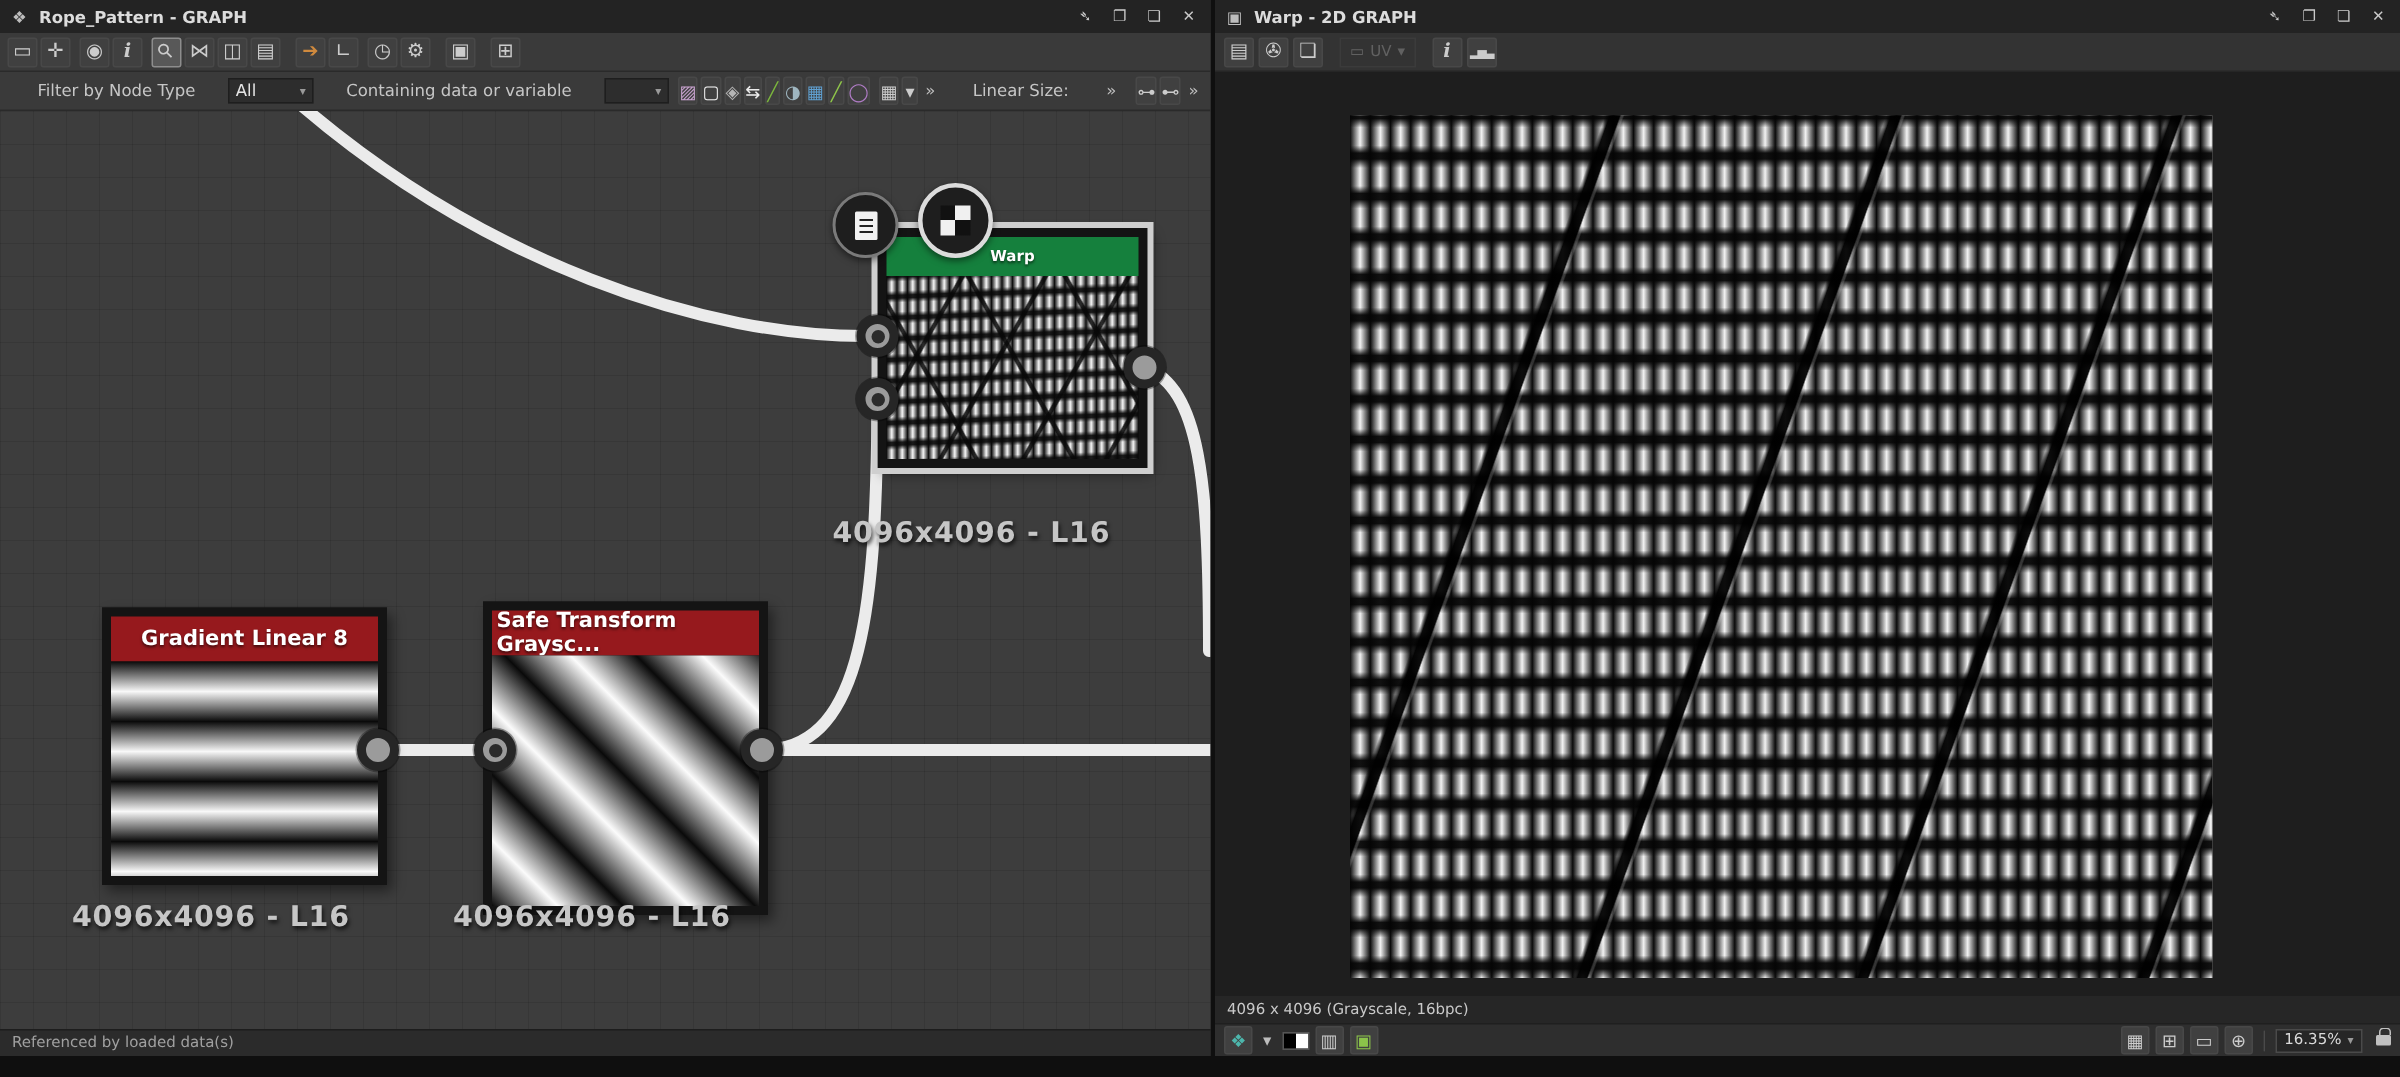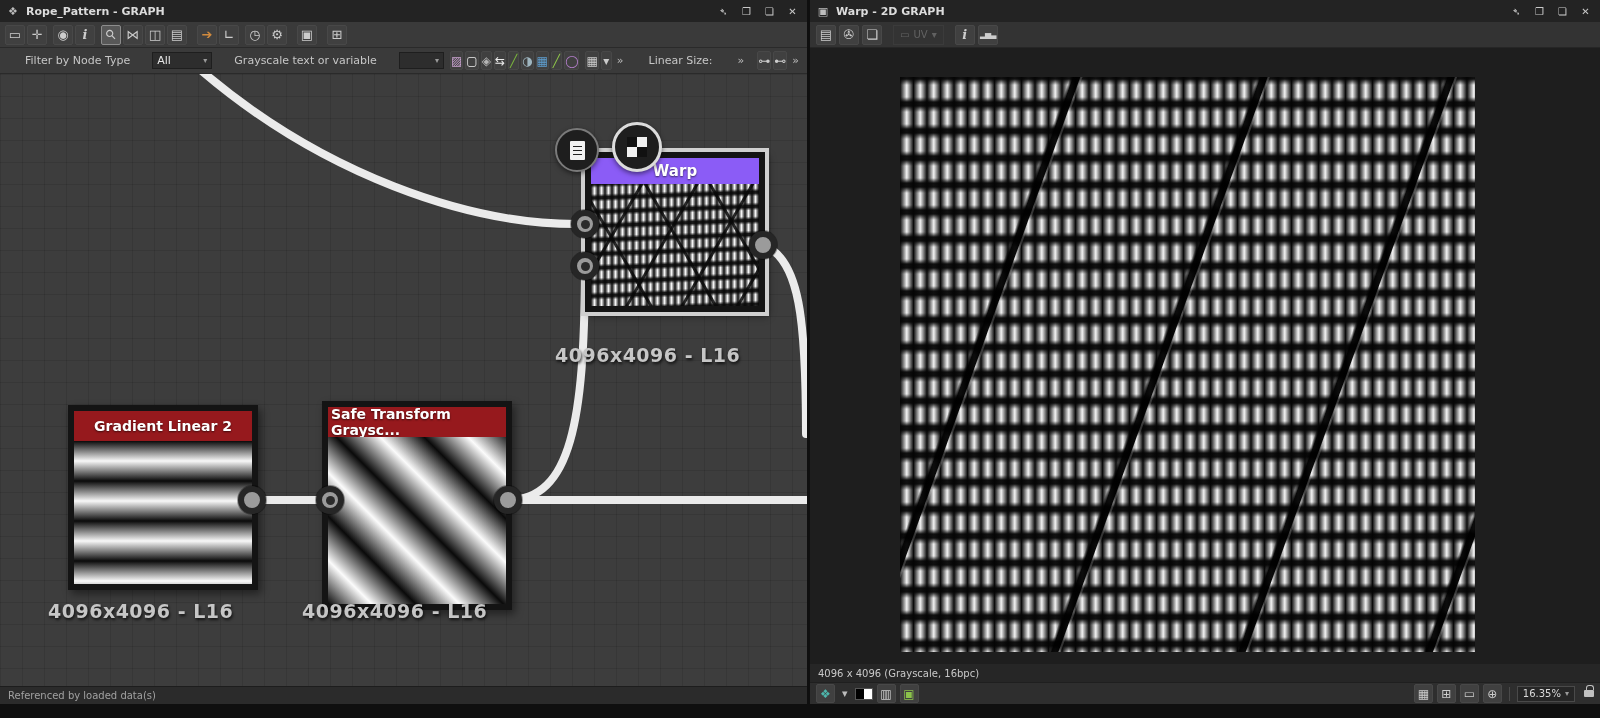--- a/index.html
+++ b/index.html
@@ -47,21 +47,21 @@
             background-size:22px 22px; }
   .wires { position:absolute; left:0; top:0; z-index:1; }
   .wires path { stroke:#ebebeb; stroke-width:8; fill:none; stroke-linecap:round; }
 
   .node { position:absolute; display:flex; flex-direction:column; border:6px solid #141414;
           background:#141414; box-shadow:3px 4px 8px rgba(0,0,0,0.45); z-index:3; }
   .node-header { height:30px; flex:0 0 auto; display:flex; align-items:center; justify-content:center;
                  color:#ffffff; font-size:14px; font-weight:bold; text-shadow:0 1px 2px rgba(0,0,0,0.6);
                  overflow:hidden; padding:0 3px; }
   .node-header.red { background:#96191d; }
-  .node-header.teal { background:#8b5cf6; height:26px; font-size:15px; }
+  .node-header.teal { background:#15803d; height:26px; font-size:10px; }
   .node-body { flex:1 1 auto; }
   .node.selected { outline:4px solid #cfcfcf; }
 
   .thumb-gradient { background:repeating-linear-gradient(180deg,#0a0a0a 0px,#f8f8f8 20px,#0a0a0a 40px); }
   .thumb-diagonal { background:repeating-linear-gradient(45deg,#0a0a0a 0px,#fbfbfb 31px,#0a0a0a 62px); }
   .thumb-rope {
     background-color:#101010;
     background-image:
       repeating-linear-gradient(60deg,  transparent 0 50px, rgba(8,8,8,0.85) 51px 53px, transparent 54px 56px),
       repeating-linear-gradient(120deg, transparent 0 42px, rgba(8,8,8,0.85) 43px 45px, transparent 46px 48px),
@@ -151,21 +151,21 @@
       <span class="tbtn gap8">▣</span>
       <span class="tbtn gap8">⊞</span>
     </div>
 
     <div class="toolbar">
       <span class="lbl">Filter by Node Type</span>
       <span class="select sel-type">
         <span>All</span>
         <span class="arrow">▾</span>
       </span>
-      <span class="lbl">Grayscale text or variable</span>
+      <span class="lbl">Containing data or variable</span>
       <span class="select sel-text">
         <span></span>
         <span class="arrow">▾</span>
       </span>
       <span class="tbtn sm c-pink gap4">▨</span>
       <span class="tbtn sm c-whiteish">▢</span>
       <span class="tbtn sm c-gray">◈</span>
       <span class="tbtn sm c-whiteish">⇆</span>
       <span class="tbtn sm c-green">╱</span>
       <span class="tbtn sm c-steel">◑</span>
@@ -193,21 +193,21 @@
 
       <div class="node selected" style="left:585px; top:78px; width:180px; height:160px;">
         <div class="node-header teal">
           <span>Warp</span>
         </div>
         <div class="node-body thumb-rope"></div>
       </div>
 
       <div class="node" style="left:68px; top:331px; width:190px; height:185px;">
         <div class="node-header red">
-          <span>Gradient Linear 2</span>
+          <span>Gradient Linear 8</span>
         </div>
         <div class="node-body thumb-gradient"></div>
       </div>
 
       <div class="node" style="left:322px; top:327px; width:190px; height:209px;">
         <div class="node-header red">
           <span>Safe Transform Graysc...</span>
         </div>
         <div class="node-body thumb-diagonal"></div>
       </div>

